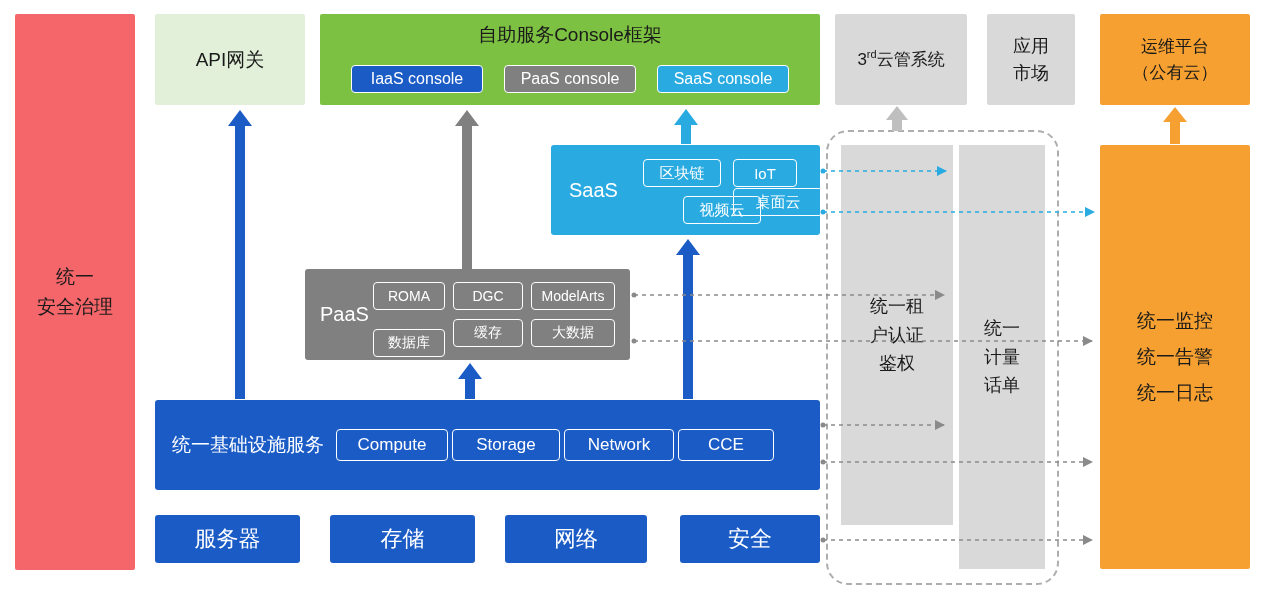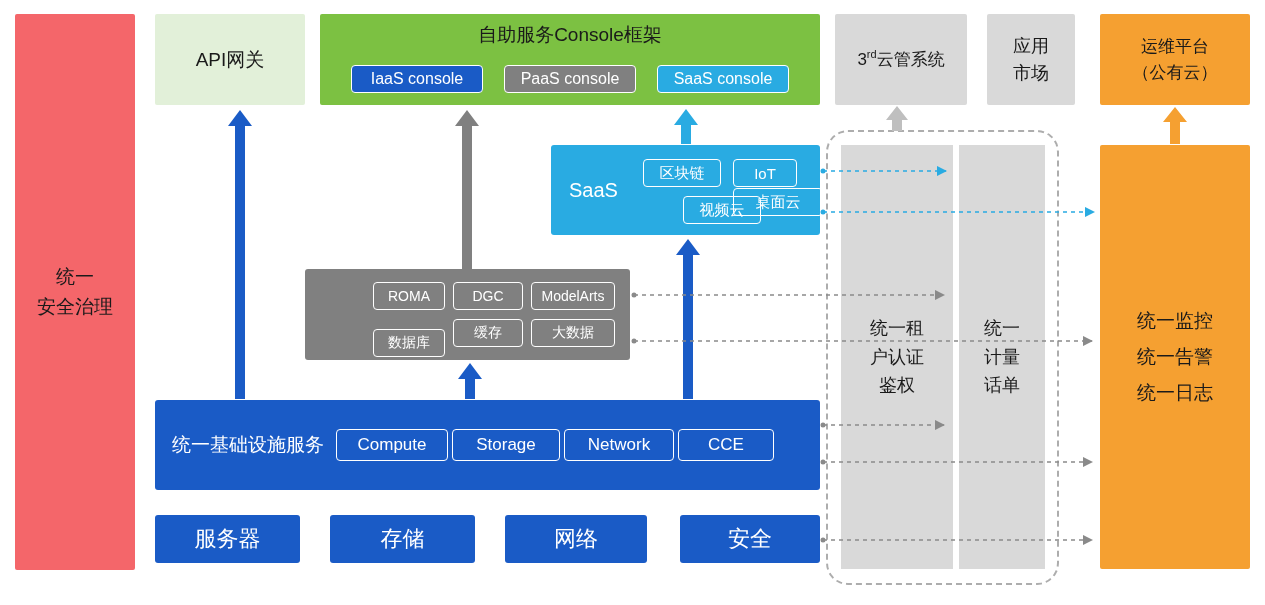--- a/index.html
+++ b/index.html
@@ -39,21 +39,21 @@
   .infra-chip{height:32px;font-size:17px;background:transparent;}
   .w-compute{width:112px;}.w-storage{width:108px;}.w-network{width:110px;}.w-cce{width:96px;}
 
   .hw{background:#1A5BC6;color:#fff;border-radius:3px;font-size:22px;height:48px;top:515px;}
   .hw1{left:155px;width:145px;}
   .hw2{left:330px;width:145px;}
   .hw3{left:505px;width:142px;}
   .hw4{left:680px;width:140px;}
 
   .dashed-container{left:826px;top:130px;width:233px;height:455px;border:2px dashed #ADADAD;border-radius:22px;background:transparent;}
-  .auth-bar{left:841px;top:145px;width:112px;height:424px;background:#D9D9D9;font-size:18px;line-height:1.6;}
+  .auth-bar{left:841px;top:145px;width:112px;height:380px;background:#D9D9D9;font-size:18px;line-height:1.6;}
   .metering-bar{left:959px;top:145px;width:86px;height:424px;background:#D9D9D9;font-size:18px;line-height:1.6;}
   .monitor-box{left:1100px;top:145px;width:150px;height:424px;background:#F5A031;border-radius:2px;font-size:19px;line-height:1.9;}
 
   svg.overlay{position:absolute;left:0;top:0;width:1265px;height:605px;pointer-events:none;}
 </style>
 </head>
 <body>
 
 <div class="canvas">
 
@@ -83,20 +83,21 @@
 
   <div class="box saas-box">
     <div class="saas-label">SaaS</div>
     <div class="chip saas-chip" style="left:92px;top:14px;width:78px;">区块链</div>
     <div class="chip saas-chip" style="left:182px;top:14px;width:64px;">IoT</div>
     <div class="chip saas-chip" style="left:92px;top:51px;width:78px;margin-left:40px;">视频云</div>
     <div class="chip saas-chip" style="left:182px;top:43px;width:90px;">桌面云</div>
   </div>
 
   <div class="box paas-box">
+    <div class="paas-label">PaaS</div>
     <div class="chip paas-chip" style="left:68px;top:13px;width:72px;">ROMA</div>
     <div class="chip paas-chip" style="left:148px;top:13px;width:70px;">DGC</div>
     <div class="chip paas-chip" style="left:226px;top:13px;width:84px;">ModelArts</div>
     <div class="chip paas-chip" style="left:68px;top:50px;width:72px;margin-top:10px;">数据库</div>
     <div class="chip paas-chip" style="left:148px;top:50px;width:70px;">缓存</div>
     <div class="chip paas-chip" style="left:226px;top:50px;width:84px;">大数据</div>
   </div>
 
   <div class="box infra-box">
     <div class="infra-label">统一基础设施服务</div>

